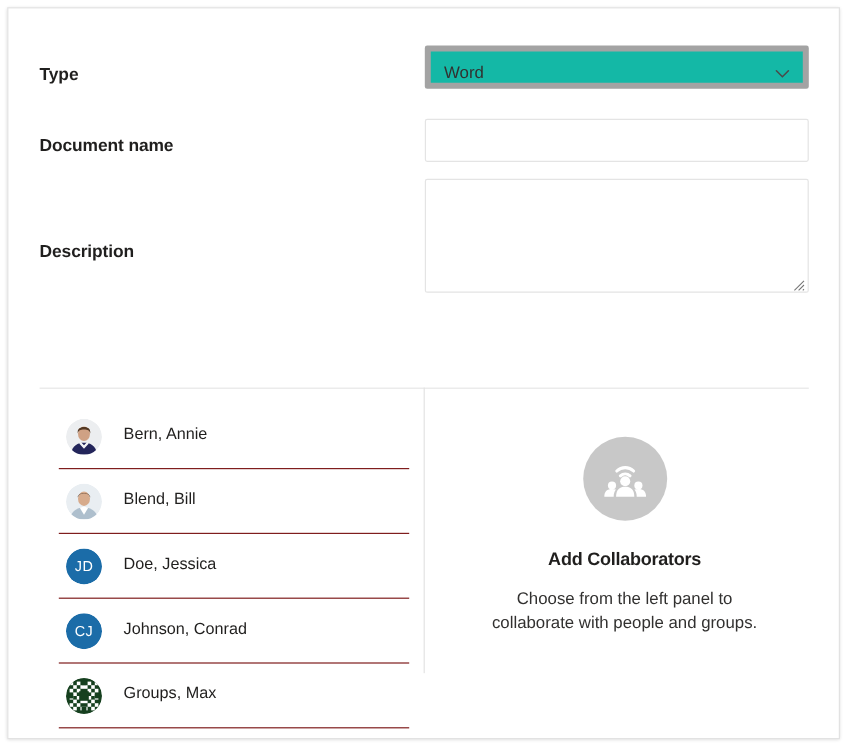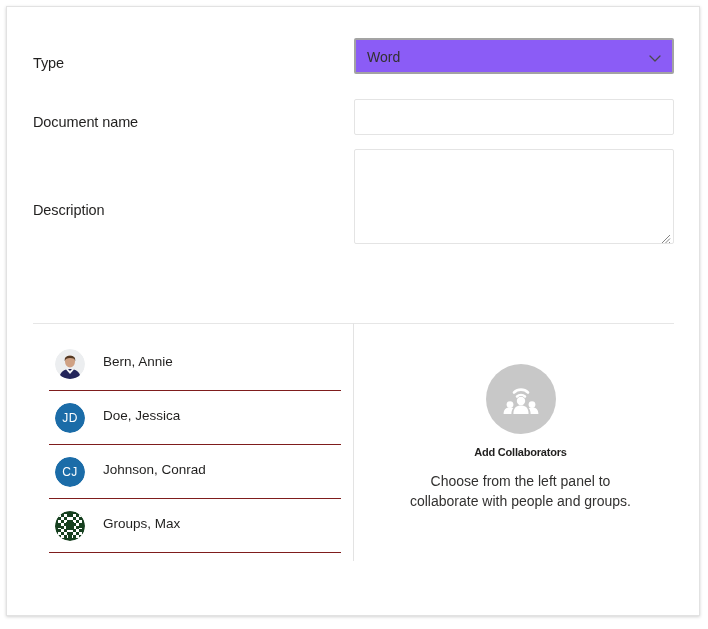--- a/index.html
+++ b/index.html
@@ -36,35 +36,35 @@
   }
   .form-row {
     position: absolute;
     left: 0;
     width: 100%;
   }
   .form-label {
     position: absolute;
     left: 26px;
     font-size: 14.5px;
-    font-weight: normal;
+    font-weight: bold;
     color: #201f1e;
     letter-spacing: -0.1px;
     white-space: nowrap;
   }
 
   .field-select {
     position: absolute;
     left: 347px;
     top: 31px;
     width: 320px;
     height: 36px;
-    border: 2px solid #a3a3a3;
+    border: 5px solid #a3a3a3;
     border-radius: 2px;
-    background: #8b5cf6;
+    background: #14b8a6;
     box-sizing: border-box;
   }
   .field-select .sel-value {
     position: absolute;
     left: 11px;
     top: 9px;
     font-size: 14px;
     color: #323130;
   }
   .chev {
@@ -244,22 +244,22 @@
     background: #c8c8c8;
     position: relative;
   }
   .empty-icon-wrap svg {
     position: absolute;
     left: 50%;
     top: 50%;
     transform: translate(-50%, -50%);
   }
   .empty-title {
-    margin-top: 12px;
-    font-size: 11px;
+    margin-top: 24px;
+    font-size: 15px;
     font-weight: bold;
     color: #201f1e;
     letter-spacing: -0.2px;
   }
   .empty-desc {
     margin-top: 13px;
     font-size: 14px;
     line-height: 20px;
     color: #323130;
   }
@@ -321,20 +321,32 @@
           <path d="M4 30 C5 22 10 20 15 20 C20 20 25 22 26 30 Z" fill="#23255a"></path>
           <path d="M11 20.5 L15 25 L19 20.5 L17.5 19.5 L15 22 L12.5 19.5 Z" fill="#f2f3f5"></path>
           <ellipse cx="15" cy="12.5" rx="5" ry="6" fill="#cfa184"></ellipse>
           <path d="M9.6 11 C9.6 6 20.4 6 20.4 11 C20.4 8.5 18 7.5 15 7.5 C12 7.5 9.6 8.6 9.6 11 Z" fill="#6a4b35"></path>
           <path d="M9.8 12.2 C9.3 8.6 11.5 6.8 15 6.8 C18.5 6.8 20.7 8.6 20.2 12.2 C19.6 9.6 18 9 15 9 C12 9 10.4 9.7 9.8 12.2 Z" fill="#533823"></path>
         </svg>
       </span>
       <span class="person-name">Bern, Annie</span>
     </div>
 
+    <div class="person-row">
+      <span class="avatar">
+        <svg width="30" height="30" viewBox="0 0 30 30">
+          <circle cx="15" cy="15" r="15" fill="#e9eef2"></circle>
+          <path d="M3 30 C4.5 22.5 9.5 20 15 20 C20.5 20 25.5 22.5 27 30 Z" fill="#aebfcd"></path>
+          <path d="M11.5 20.2 L15 26 L18.5 20.2 L15 19 Z" fill="#ffffff"></path>
+          <ellipse cx="15" cy="12.6" rx="5" ry="6" fill="#d7ab8c"></ellipse>
+          <path d="M9.8 11.5 C9.3 6.8 20.7 6.8 20.2 11.5 C19.4 9 17.6 8.2 15 8.2 C12.4 8.2 10.6 9 9.8 11.5 Z" fill="#3d2b1d"></path>
+        </svg>
+      </span>
+      <span class="person-name">Blend, Bill</span>
+    </div>
 
     <div class="person-row">
       <span class="avatar">
         <span class="avatar-initials" style="background:#1b6ca8;">JD</span>
       </span>
       <span class="person-name">Doe, Jessica</span>
     </div>
 
     <div class="person-row">
       <span class="avatar">

